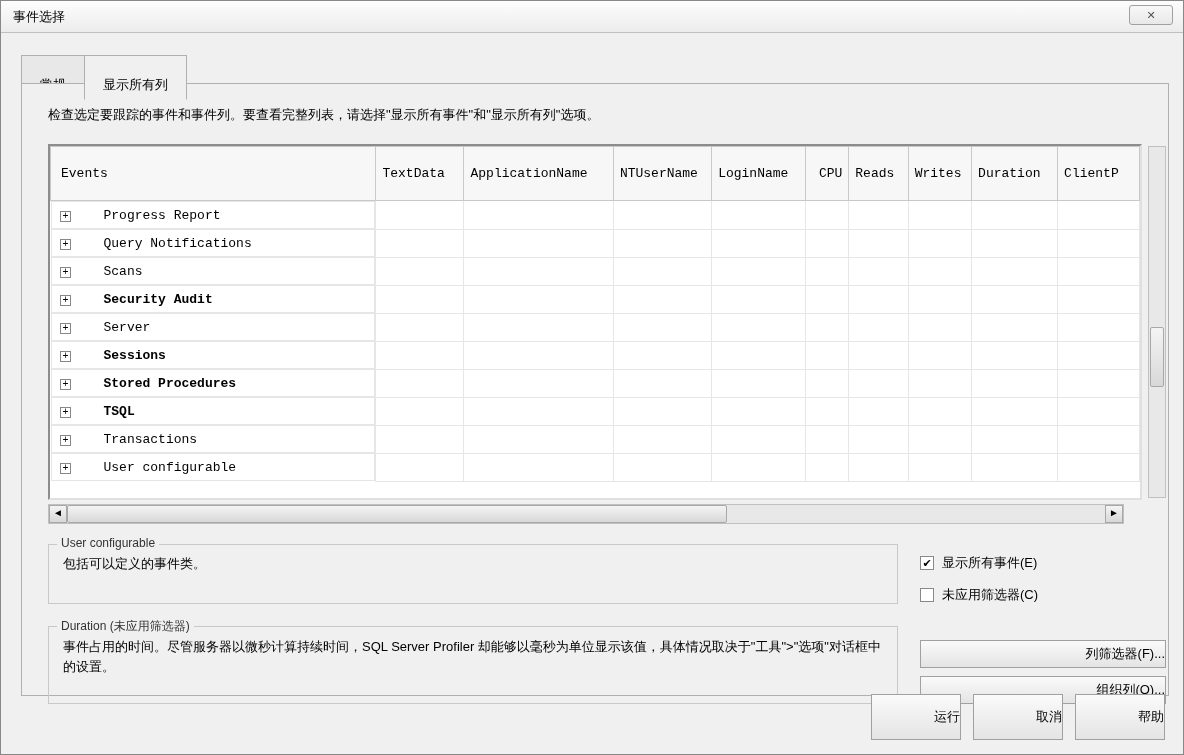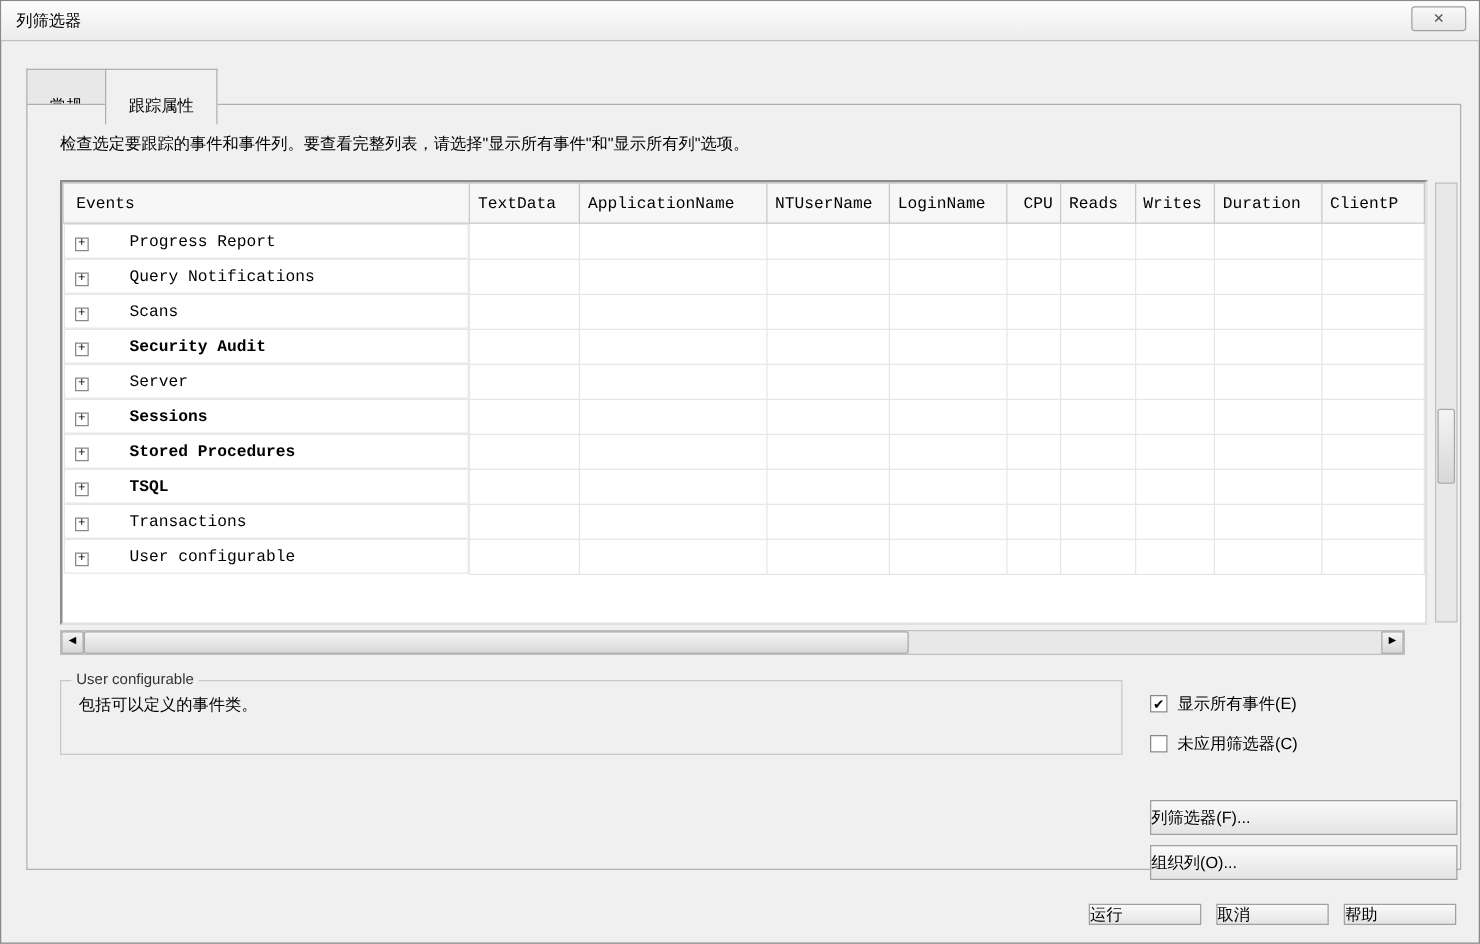--- a/index.html
+++ b/index.html
@@ -88,21 +88,21 @@
   border-collapse: collapse;
   width: 100%;
   font-family: "Courier New", monospace;
   font-size: 13px;
 }
 .grid-table th {
   text-align: left;
   font-weight: normal;
   background: #f7f7f7;
   border: 1px solid #c8c8c8;
-  padding: 8px 6px;
+  padding: 19px 6px;
   height: 26px;
   white-space: nowrap;
 }
 .grid-table td {
   border: 1px solid #e6e6e6;
   padding: 0;
   height: 28px;
 }
 .exp-box {
   display: inline-block;
@@ -194,44 +194,44 @@
 }
 .push-btn {
   width: 246px; height: 28px;
   border: 1px solid #a0a0a0;
   background: linear-gradient(#fafafa,#e4e4e4);
   margin-bottom: 8px;
   font-size: 13px;
   cursor: pointer;
   display: flex;
   align-items: center;
-  justify-content: flex-start;
+  justify-content: flex-end;
 }
 .bottom-btns {
   position: absolute;
   right: 10px; bottom: 6px;
   display: flex;
   gap: 12px;
 }
-.bottom-btns .push-btn { width: 90px; height: 17px; margin: 0; }
+.bottom-btns .push-btn { width: 90px; height: 46px; margin: 0; }
 </style>
 </head>
 <body>
 
 <div class="window">
   <div class="titlebar">
-    <span class="titlebar-text">列筛选器</span>
+    <span class="titlebar-text">事件选择</span>
     <div class="close-btn"><span>✕</span></div>
   </div>
 
   <div class="client">
 
     <div class="tabs">
       <div class="tab"><span>常规</span></div>
-      <div class="tab active"><span>跟踪属性</span></div>
+      <div class="tab active"><span>显示所有列</span></div>
     </div>
 
     <div class="tabpage">
 
       <div class="instruction">检查选定要跟踪的事件和事件列。要查看完整列表，请选择"显示所有事件"和"显示所有列"选项。</div>
 
       <div class="grid-wrap">
         <table class="grid-table">
           <thead>
               <tr id="grid-head-row">
@@ -412,20 +412,24 @@
           <div class="hscroll-thumb"></div>
         </div>
         <div class="hscroll-btn"><span>►</span></div>
       </div>
 
       <div class="fieldset fs1">
         <div class="legend">User configurable</div>
         <div class="body">包括可以定义的事件类。</div>
       </div>
 
+      <div class="fieldset fs2">
+        <div class="legend">Duration (未应用筛选器)</div>
+        <div class="body">事件占用的时间。尽管服务器以微秒计算持续时间，SQL Server Profiler 却能够以毫秒为单位显示该值，具体情况取决于"工具"&gt;"选项"对话框中的设置。</div>
+      </div>
 
       <div class="checkbox-area">
         <div class="chk-row">
           <span class="chk-box">
               <span>✔</span>
             </span>
           <span>显示所有事件(E)</span>
         </div>
         <div class="chk-row">
           <span class="chk-box"></span>

